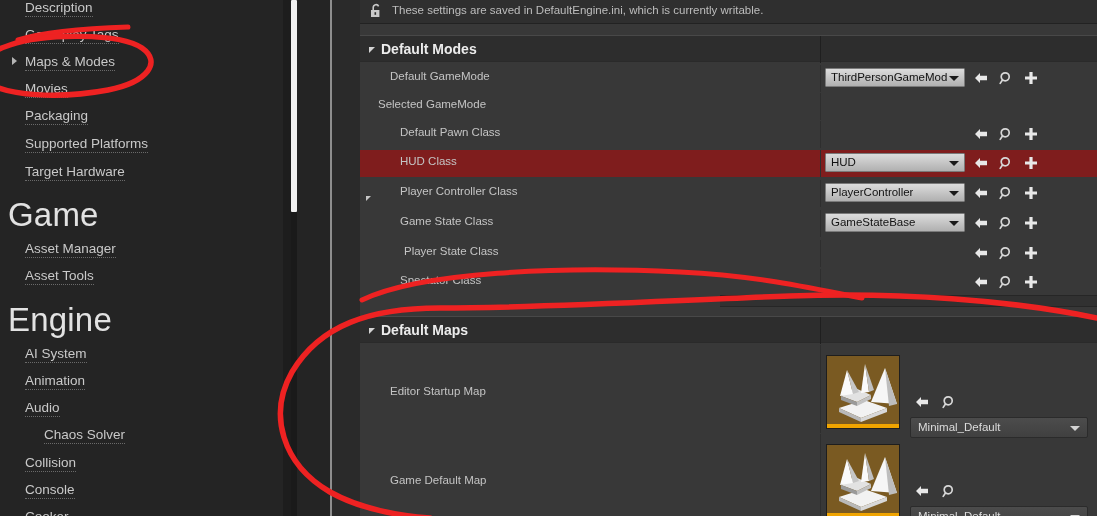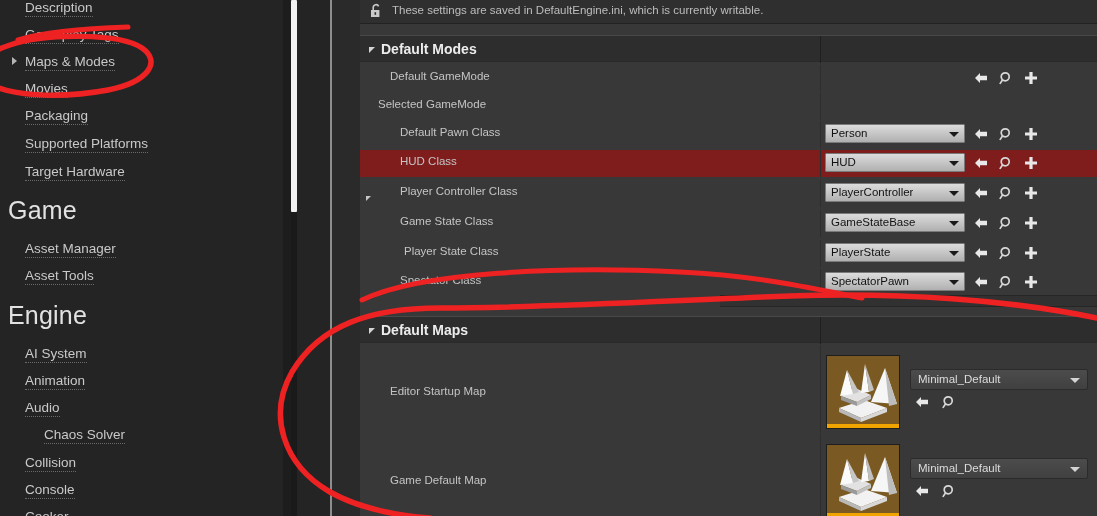--- a/index.html
+++ b/index.html
@@ -26,21 +26,21 @@
   }
   .nav-arrow {
     position: absolute; left: 12px;
     width: 0; height: 0;
     border-left: 5px solid #b5b5b5;
     border-top: 4px solid transparent;
     border-bottom: 4px solid transparent;
   }
   .nav-head {
     position: absolute; left: 8px;
-    font-size: 25px; color: #e2e2e2; font-weight: 300;
+    font-size: 33px; color: #e2e2e2; font-weight: 300;
     letter-spacing: .2px;
     white-space: nowrap;
   }
   #scroll-track {
     position: absolute; left: 291px; top: 0; width: 6px; height: 516px;
     background: #1a1a1a;
   }
   #scroll-thumb {
     position: absolute; left: 291px; top: 0; width: 6px; height: 212px;
     background: #f2f2f2;
@@ -133,20 +133,21 @@
     border-left: 5px solid transparent;
     border-right: 5px solid transparent;
     border-top: 5px solid #1a1a1a;
   }
   
   .combo-dark {
     position: absolute; height: 21px;
     background: linear-gradient(#4c4c4c, #404040);
     border: 1px solid #2b2b2b;
     border-radius: 2px;
+    margin-top: 48px;
   }
   .combo-dark .cval {
     position: absolute; left: 7px; top: 3px;
     font-size: 11.5px; color: #dcdcdc; white-space: nowrap;
   }
   .combo-dark .carrow {
     position: absolute; right: 7px; top: 8px;
     width: 0; height: 0;
     border-left: 5px solid transparent;
     border-right: 5px solid transparent;
@@ -217,43 +218,43 @@
 
     <div id="sections">
         <div class="section-hdr" style="top: 35px;">
           <div class="tri"></div>
           <div class="ttl">Default Modes</div>
           <div class="hdr-divider"></div>
         </div>
         <div class="prop-row" style="top: 65px; height: 27px;">
           <div class="prop-label" style="left: 30px; top: 5px;">Default GameMode</div>
           <div class="col-divider" style="top: 0px; height: 27px;"></div>
+          <div class="combo-light" style="left: 465px; top: 3px; width: 140px;">
+            <div class="cval">ThirdPersonGameMod</div>
+            <div class="carrow"></div>
+          </div>
           <svg class="icon-btn" viewBox="0 0 16 16" style="left: 613px; top: 5px;">
             <path d="M7 3 L2 8 L7 13 L7 10.2 L14 10.2 L14 5.8 L7 5.8 Z" fill="#e8e8e8"></path>
           </svg>
           <svg class="icon-btn" viewBox="0 0 16 16" style="left: 638px; top: 5px;">
             <circle cx="7.2" cy="6.8" r="4" fill="none" stroke="#d8d8d8" stroke-width="1.7"></circle>
             <path d="M4.3 10.2 L2.2 13.4" stroke="#d8d8d8" stroke-width="1.7" stroke-linecap="round"></path>
           </svg>
           <svg class="icon-btn" viewBox="0 0 16 16" style="left: 663px; top: 5px;">
             <path d="M6.4 2 h3.2 v4.4 H14 v3.2 H9.6 V14 H6.4 V9.6 H2 V6.4 h4.4 Z" fill="#e8e8e8"></path>
           </svg>
         </div>
         <div class="prop-row" style="top: 93px; height: 27px;">
           <div class="prop-tri" style="left: 6px; top: 103px;"></div>
           <div class="prop-label" style="left: 18px; top: 5px;">Selected GameMode</div>
           <div class="col-divider" style="top: 0px; height: 27px;"></div>
         </div>
         <div class="prop-row" style="top: 121px; height: 27px;">
           <div class="prop-label" style="left: 40px; top: 5px;">Default Pawn Class</div>
           <div class="col-divider" style="top: 0px; height: 27px;"></div>
-          <div class="combo-light" style="left: 465px; top: 3px; width: 140px;">
-            <div class="cval">Person</div>
-            <div class="carrow"></div>
-          </div>
           <svg class="icon-btn" viewBox="0 0 16 16" style="left: 613px; top: 5px;">
             <path d="M7 3 L2 8 L7 13 L7 10.2 L14 10.2 L14 5.8 L7 5.8 Z" fill="#e8e8e8"></path>
           </svg>
           <svg class="icon-btn" viewBox="0 0 16 16" style="left: 638px; top: 5px;">
             <circle cx="7.2" cy="6.8" r="4" fill="none" stroke="#d8d8d8" stroke-width="1.7"></circle>
             <path d="M4.3 10.2 L2.2 13.4" stroke="#d8d8d8" stroke-width="1.7" stroke-linecap="round"></path>
           </svg>
           <svg class="icon-btn" viewBox="0 0 16 16" style="left: 663px; top: 5px;">
             <path d="M6.4 2 h3.2 v4.4 H14 v3.2 H9.6 V14 H6.4 V9.6 H2 V6.4 h4.4 Z" fill="#e8e8e8"></path>
           </svg>
@@ -308,42 +309,34 @@
             <circle cx="7.2" cy="6.8" r="4" fill="none" stroke="#d8d8d8" stroke-width="1.7"></circle>
             <path d="M4.3 10.2 L2.2 13.4" stroke="#d8d8d8" stroke-width="1.7" stroke-linecap="round"></path>
           </svg>
           <svg class="icon-btn" viewBox="0 0 16 16" style="left: 663px; top: 5px;">
             <path d="M6.4 2 h3.2 v4.4 H14 v3.2 H9.6 V14 H6.4 V9.6 H2 V6.4 h4.4 Z" fill="#e8e8e8"></path>
           </svg>
         </div>
         <div class="prop-row" style="top: 240px; height: 27px;">
           <div class="prop-label" style="left: 44px; top: 5px;">Player State Class</div>
           <div class="col-divider" style="top: 0px; height: 27px;"></div>
-          <div class="combo-light" style="left: 465px; top: 3px; width: 140px;">
-            <div class="cval">PlayerState</div>
-            <div class="carrow"></div>
-          </div>
           <svg class="icon-btn" viewBox="0 0 16 16" style="left: 613px; top: 5px;">
             <path d="M7 3 L2 8 L7 13 L7 10.2 L14 10.2 L14 5.8 L7 5.8 Z" fill="#e8e8e8"></path>
           </svg>
           <svg class="icon-btn" viewBox="0 0 16 16" style="left: 638px; top: 5px;">
             <circle cx="7.2" cy="6.8" r="4" fill="none" stroke="#d8d8d8" stroke-width="1.7"></circle>
             <path d="M4.3 10.2 L2.2 13.4" stroke="#d8d8d8" stroke-width="1.7" stroke-linecap="round"></path>
           </svg>
           <svg class="icon-btn" viewBox="0 0 16 16" style="left: 663px; top: 5px;">
             <path d="M6.4 2 h3.2 v4.4 H14 v3.2 H9.6 V14 H6.4 V9.6 H2 V6.4 h4.4 Z" fill="#e8e8e8"></path>
           </svg>
         </div>
         <div class="prop-row" style="top: 269px; height: 27px;">
           <div class="prop-label" style="left: 40px; top: 5px;">Spectator Class</div>
           <div class="col-divider" style="top: 0px; height: 27px;"></div>
-          <div class="combo-light" style="left: 465px; top: 3px; width: 140px;">
-            <div class="cval">SpectatorPawn</div>
-            <div class="carrow"></div>
-          </div>
           <svg class="icon-btn" viewBox="0 0 16 16" style="left: 613px; top: 5px;">
             <path d="M7 3 L2 8 L7 13 L7 10.2 L14 10.2 L14 5.8 L7 5.8 Z" fill="#e8e8e8"></path>
           </svg>
           <svg class="icon-btn" viewBox="0 0 16 16" style="left: 638px; top: 5px;">
             <circle cx="7.2" cy="6.8" r="4" fill="none" stroke="#d8d8d8" stroke-width="1.7"></circle>
             <path d="M4.3 10.2 L2.2 13.4" stroke="#d8d8d8" stroke-width="1.7" stroke-linecap="round"></path>
           </svg>
           <svg class="icon-btn" viewBox="0 0 16 16" style="left: 663px; top: 5px;">
             <path d="M6.4 2 h3.2 v4.4 H14 v3.2 H9.6 V14 H6.4 V9.6 H2 V6.4 h4.4 Z" fill="#e8e8e8"></path>
           </svg>

